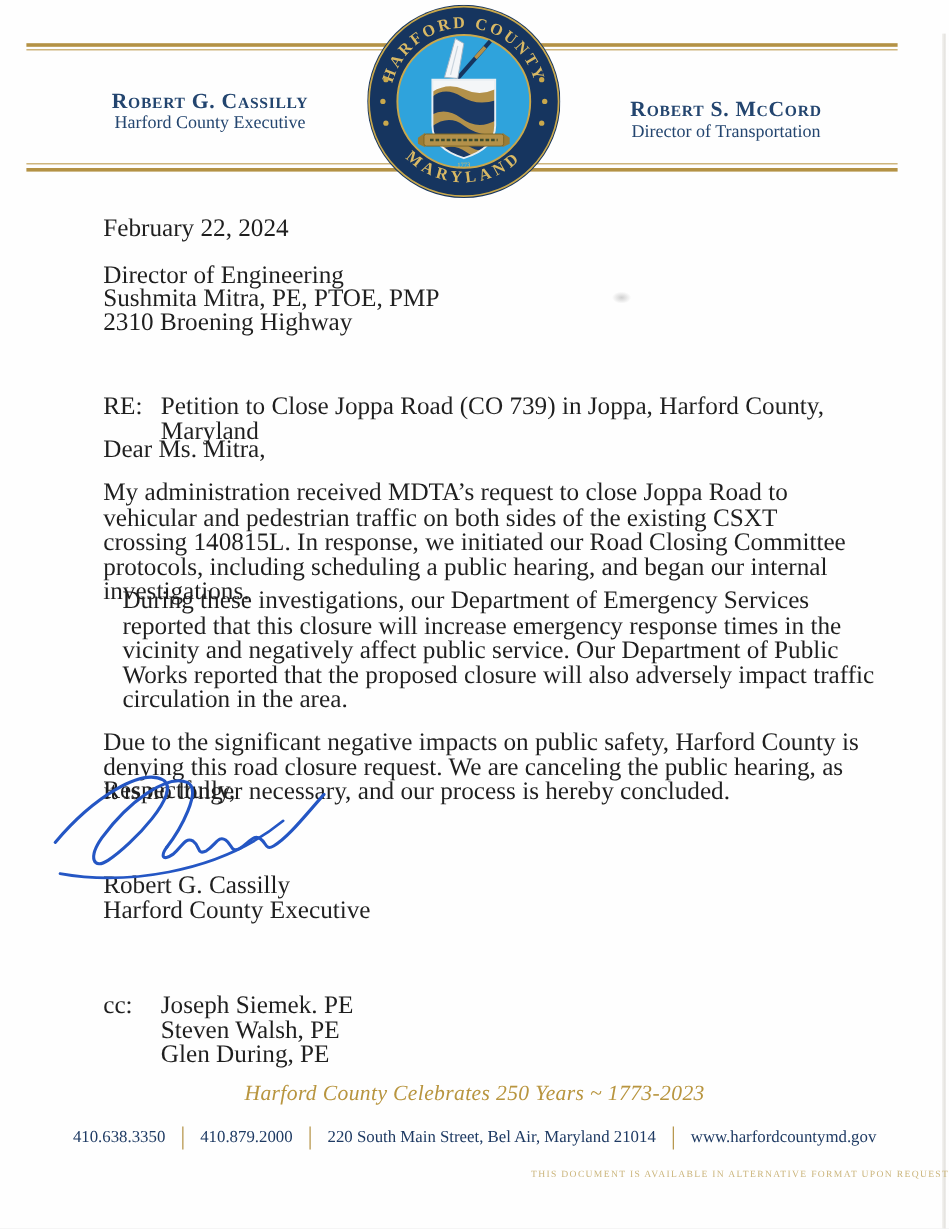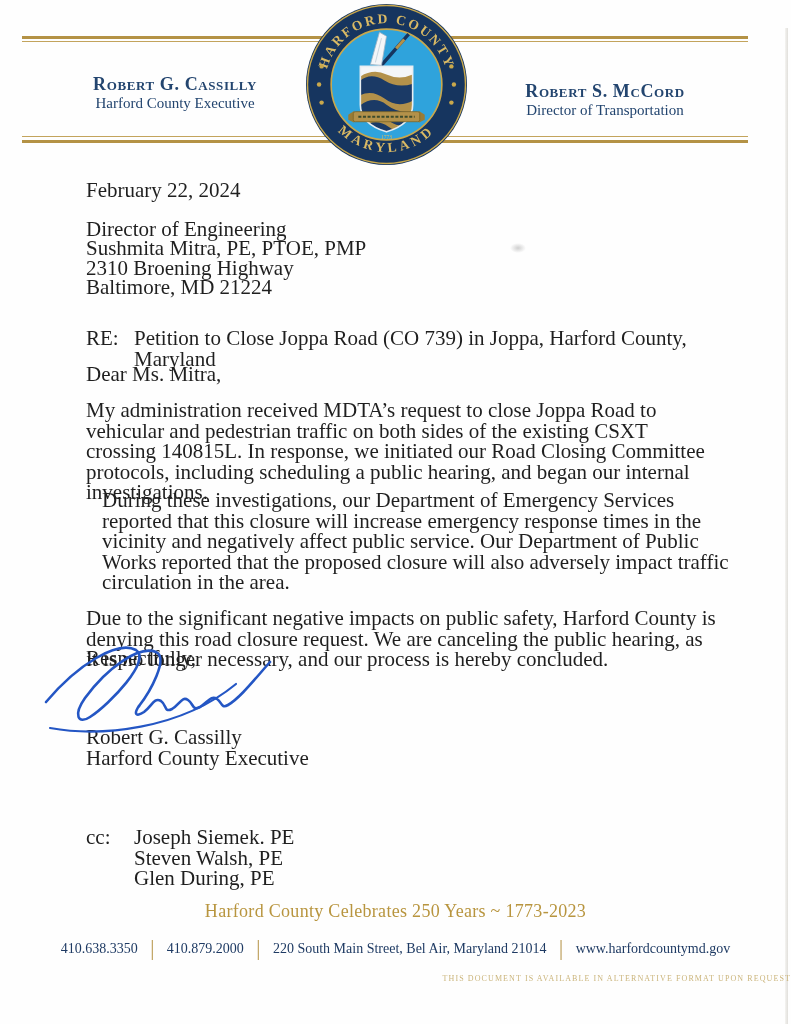--- a/index.html
+++ b/index.html
@@ -30,21 +30,21 @@
   .para { width:630px; }
   .re-row, .cc-row { display:flex; }
   .re-label { width:48px; flex:none; }
   .cc-label { width:48px; flex:none; }
   .sig-svg { position:absolute; left:38px; top:638px; width:262px; height:102px; z-index:3; }
   .smudge { position:absolute; left:510px; top:243px; width:16px; height:10px;
     background:radial-gradient(ellipse at center, rgba(120,120,120,.35), rgba(120,120,120,0) 70%); }
   
   .celebration {
     position:absolute; left:0; top:901px; width:100%; text-align:center;
-    color:#b8953f; font-size:18px; letter-spacing:.3px;
+    font-style:italic; color:#b8953f; font-size:18px; letter-spacing:.3px;
   }
   .contact {
     position:absolute; left:0; top:941px; width:100%;
     display:flex; justify-content:center; align-items:center; gap:13px;
     color:#1e3a63; font-size:14px;
   }
   .gold-bar { color:#b49245; font-weight:bold; transform:scaleY(1.5); display:inline-block; font-size:14px; }
   .alt-notice {
     position:absolute; left:0; top:974px; width:100%; text-align:right;
     color:#cbb57c; font-size:8px; letter-spacing:1.1px;
@@ -120,21 +120,20 @@
       <text x="80" y="134" text-anchor="middle" font-family="Liberation Serif, serif" font-size="5.5" fill="#d9b964">1773</text>
     </svg>
   </div>
 
   <div class="abs body-text" style="left:86px; top:180px;">February 22, 2024</div>
 
   <div class="abs body-text" style="left:86px; top:220px; line-height:19.4px;">
     <div>Director of Engineering</div>
     <div>Sushmita Mitra, PE, PTOE, PMP</div>
     <div>2310 Broening Highway</div>
-    <div>Baltimore, MD 21224</div>
   </div>
 
   <div class="smudge"></div>
 
   <div class="abs body-text re-row" style="left:86px; top:328px; width:640px;">
     <span class="re-label">RE:</span>
     <span>Petition to Close Joppa Road (CO 739) in Joppa, Harford County, Maryland</span>
   </div>
 
   <div class="abs body-text" style="left:86px; top:364px;">Dear Ms. Mitra,</div>

